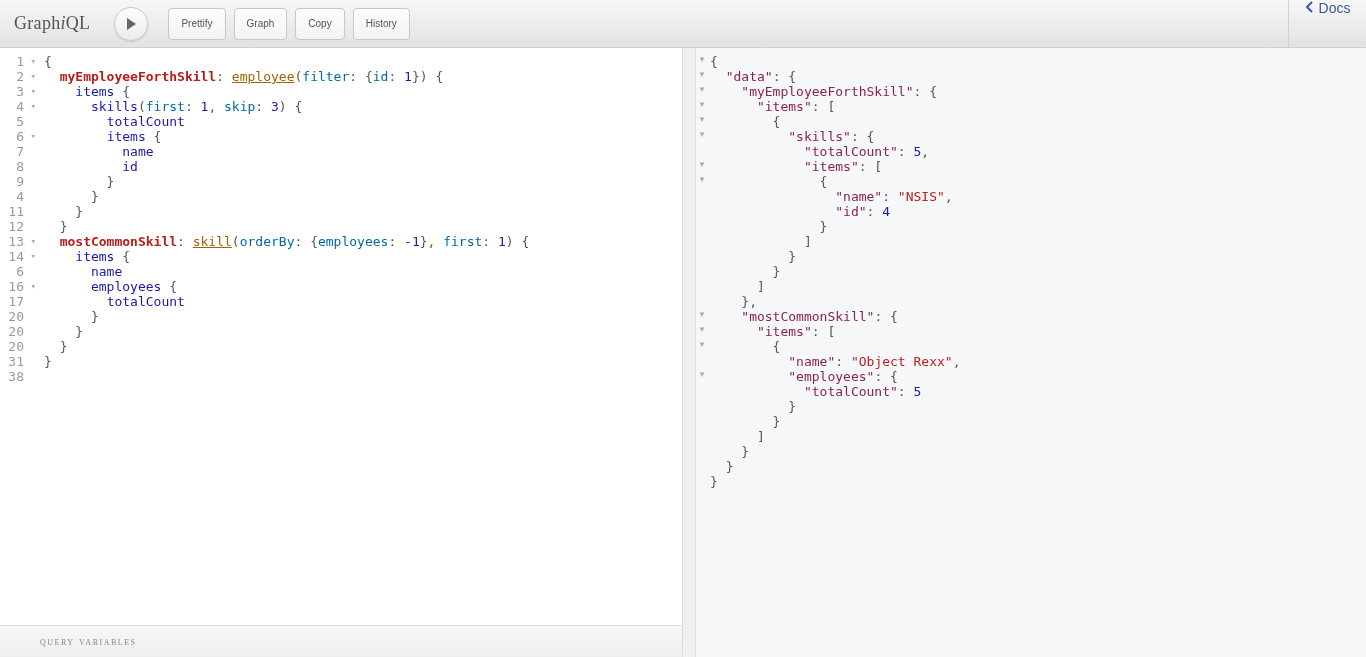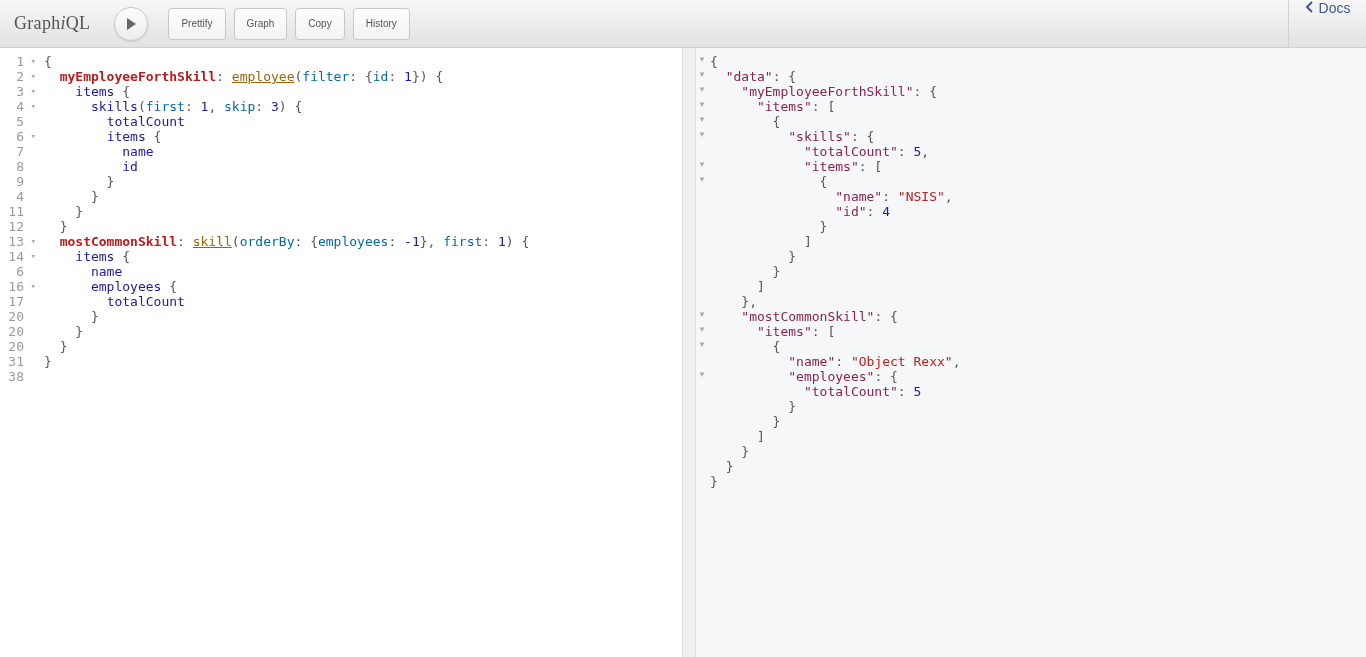--- a/index.html
+++ b/index.html
@@ -143,20 +143,23 @@
             <div class="ln">16<span class="fold">▾</span></div>
             <div class="ln">17</div>
             <div class="ln">20</div>
             <div class="ln">20</div>
             <div class="ln">20</div>
             <div class="ln">31</div>
             <div class="ln">38</div>
           </div>
         <div class="code" id="q-code"><div><span class="cm-punct">{</span></div><div><span>  </span><span class="cm-attr">myEmployeeForthSkill</span><span>: </span><span class="cm-def">employee</span><span>(</span><span class="cm-alias">filter</span><span>: {</span><span class="cm-alias">id</span><span>: </span><span class="cm-num">1</span><span class="cm-punct">}) {</span></div><div><span>    </span><span class="cm-prop">items</span><span class="cm-punct"> {</span></div><div><span>      </span><span class="cm-prop">skills</span><span>(</span><span class="cm-alias">first</span><span>: </span><span class="cm-num">1</span><span>, </span><span class="cm-alias">skip</span><span>: </span><span class="cm-num">3</span><span class="cm-punct">) {</span></div><div><span>        </span><span class="cm-prop">totalCount</span></div><div><span>        </span><span class="cm-prop">items</span><span class="cm-punct"> {</span></div><div><span>          </span><span class="cm-prop">name</span></div><div><span>          </span><span class="cm-prop">id</span></div><div><span class="cm-punct">        }</span></div><div><span class="cm-punct">      }</span></div><div><span class="cm-punct">    }</span></div><div><span class="cm-punct">  }</span></div><div><span>  </span><span class="cm-attr">mostCommonSkill</span><span>: </span><span class="cm-def">skill</span><span>(</span><span class="cm-alias">orderBy</span><span>: {</span><span class="cm-alias">employees</span><span>: </span><span class="cm-num">-1</span><span>}, </span><span class="cm-alias">first</span><span>: </span><span class="cm-num">1</span><span class="cm-punct">) {</span></div><div><span>    </span><span class="cm-prop">items</span><span class="cm-punct"> {</span></div><div><span>      </span><span class="cm-prop">name</span></div><div><span>      </span><span class="cm-prop">employees</span><span class="cm-punct"> {</span></div><div><span>        </span><span class="cm-prop">totalCount</span></div><div><span class="cm-punct">      }</span></div><div><span class="cm-punct">    }</span></div><div><span class="cm-punct">  }</span></div><div><span class="cm-punct">}</span></div><div><span></span></div></div>
       </div>
+      <div class="vars-bar">
+        <span>query variables</span>
+      </div>
     </div>
 
     <div class="mid-gap"></div>
 
     <div class="right-pane">
       <div class="result-gutter" id="r-gutter">
           <div class="fold-arrow">▾</div>
           <div class="fold-arrow">▾</div>
           <div class="fold-arrow">▾</div>
           <div class="fold-arrow">▾</div>

